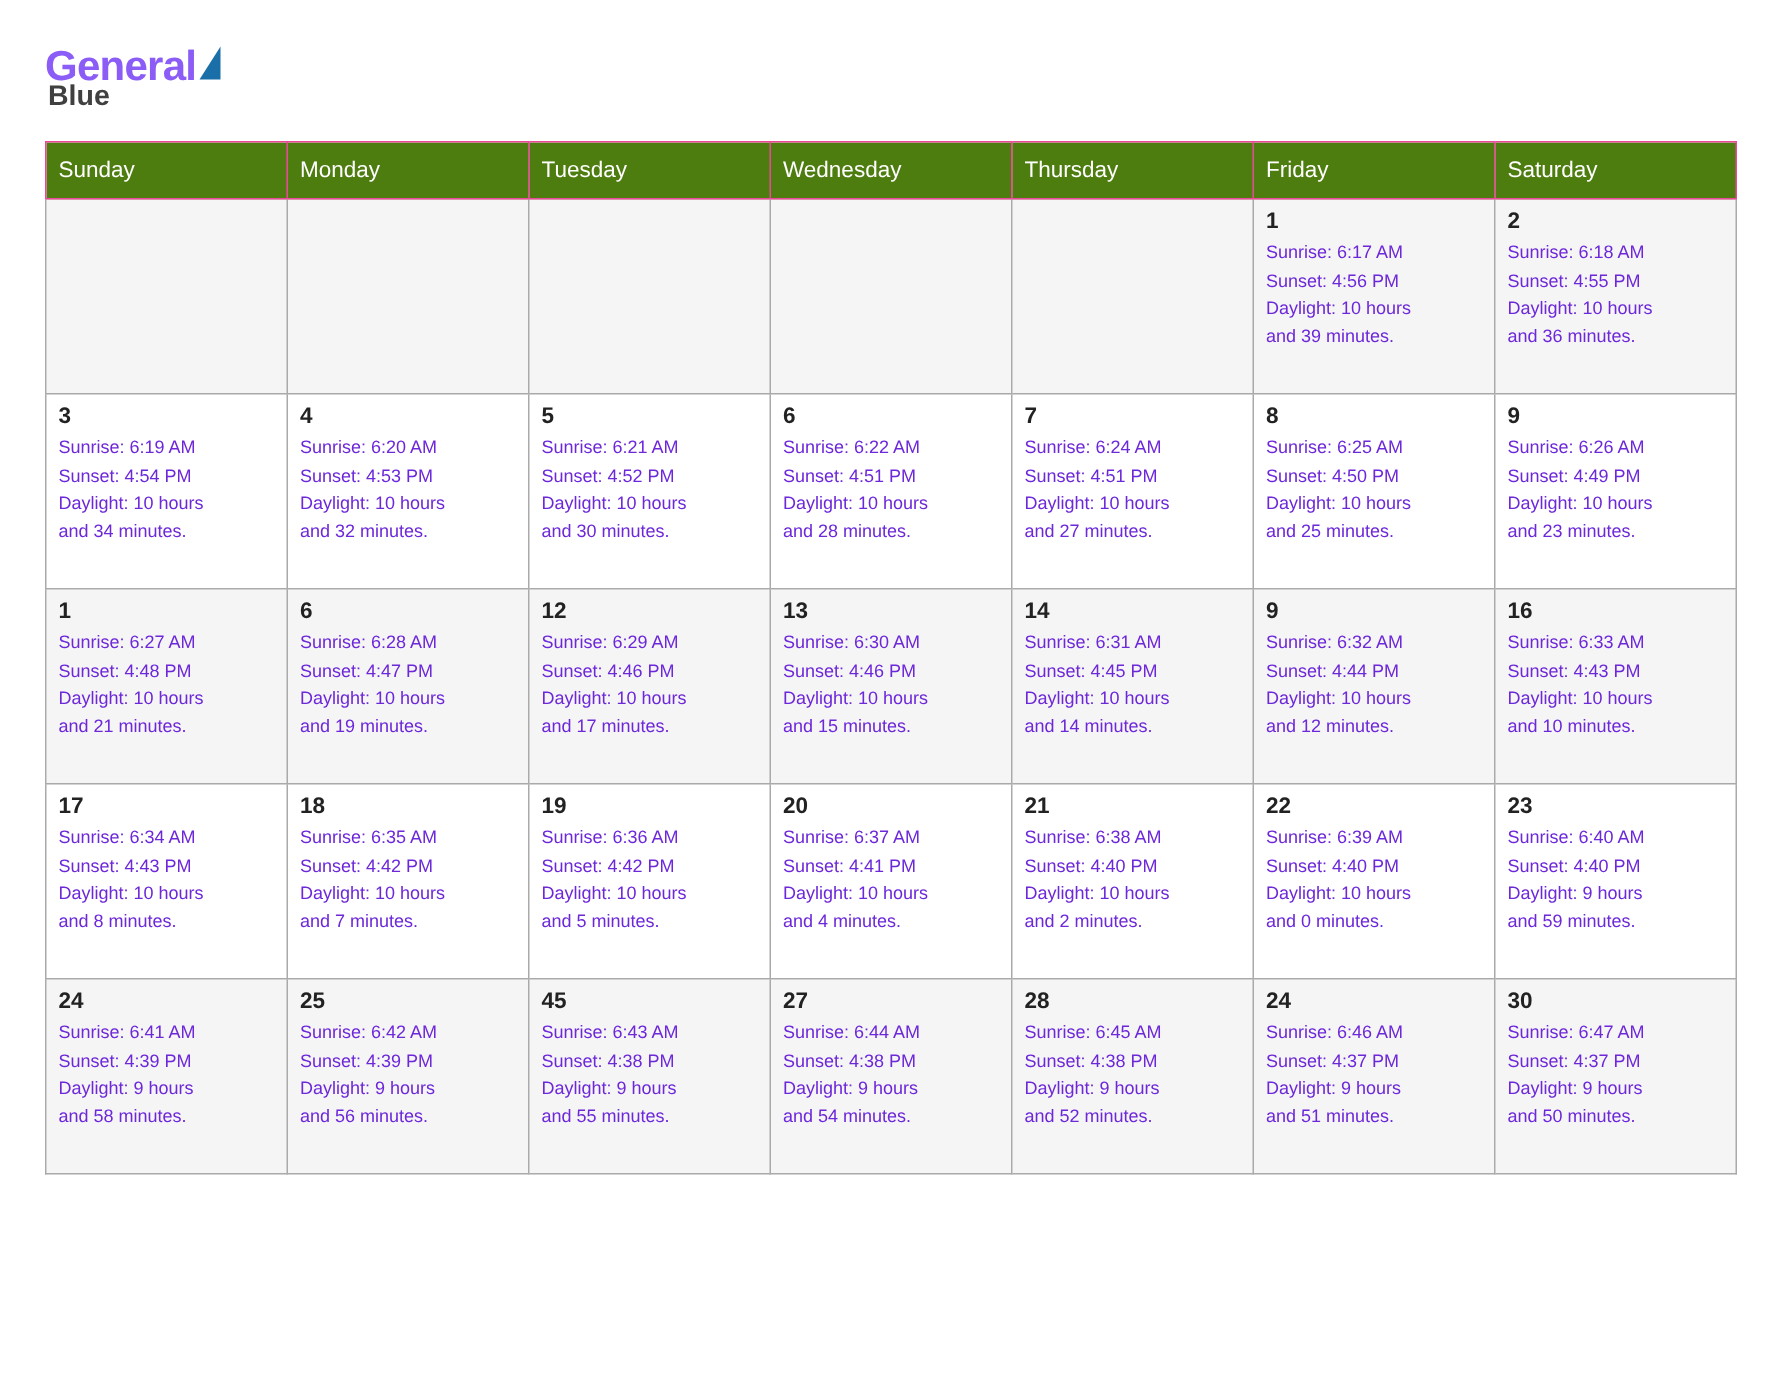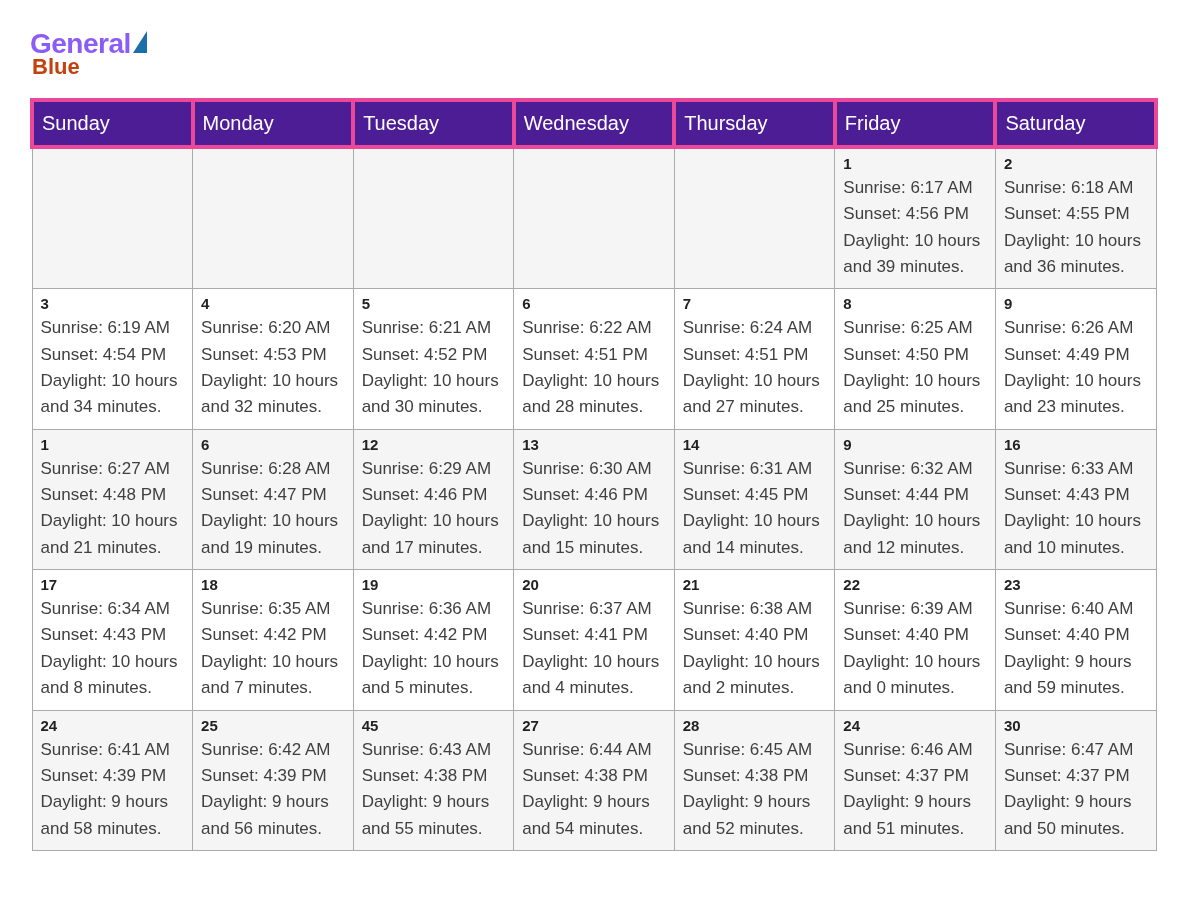--- a/index.html
+++ b/index.html
@@ -35,22 +35,22 @@
     }
     .logo-triangle {
       width: 0;
       height: 0;
       border-left: 14px solid transparent;
       border-bottom: 22px solid #1a6fa8;
       margin-left: 2px;
       margin-top: -4px;
     }
     .logo-subtitle {
-      font-size: 22px;
-      color: #c2410c;
+      font-size: 19px;
+      color: #404040;
       font-weight: bold;
       margin-top: -6px;
       margin-left: 2px;
     }
     .title-block {
       text-align: right;
     }
     .title-block h1 {
       font-size: 52px;
       font-weight: normal;
@@ -62,27 +62,27 @@
       font-weight: normal;
       color: #222;
       margin-top: 4px;
     }
     .calendar {
       width: 100%;
       border-collapse: collapse;
       table-layout: fixed;
     }
     .calendar thead th {
-      background: #4c1d95;
+      background: #4d7c0f;
       color: #fff;
-      font-size: 20px;
+      font-size: 15px;
       font-weight: normal;
       padding: 10px 8px;
       text-align: left;
-      border: 4px solid #ec4899;
+      border: 1px solid #ec4899;
     }
     .calendar tbody td {
       vertical-align: top;
       border: 1px solid #aaa;
       padding: 6px 8px 8px 8px;
       min-height: 110px;
       height: 130px;
       font-size: 13px;
       color: #222;
       background: #fff;
@@ -94,23 +94,23 @@
       background: #fff;
     }
     
     .day-num {
       font-size: 15px;
       font-weight: bold;
       margin-bottom: 3px;
       display: block;
     }
     .day-info {
-      font-size: 17px;
+      font-size: 12px;
       line-height: 1.55;
-      color: #404040;
+      color: #6d28d9;
     }
     .empty-cell {
       background: #f5f5f5;
     }
   </style>
 </head>
 <body>
 
 <div class="header">
   <div class="logo">

